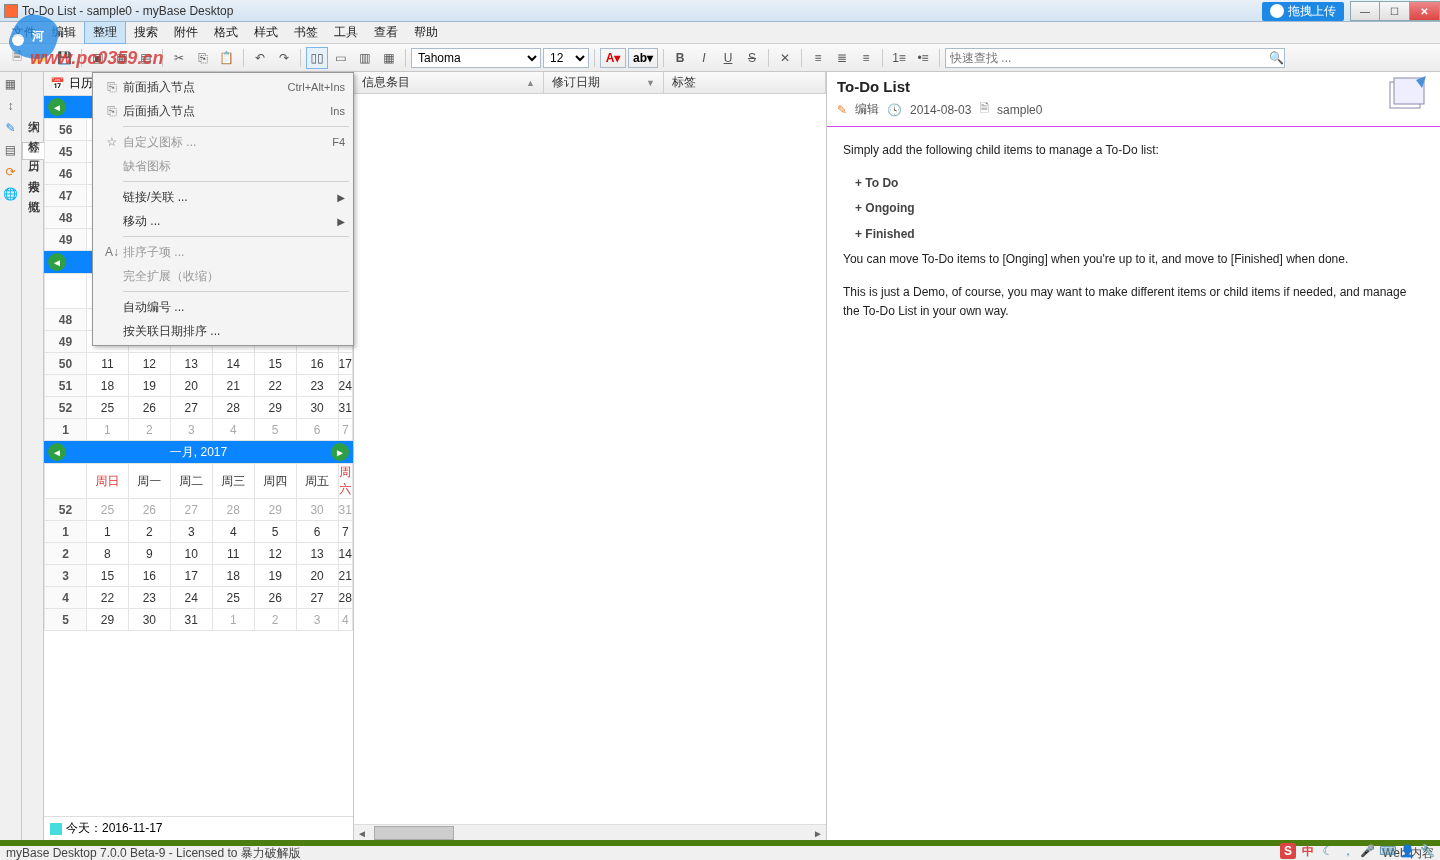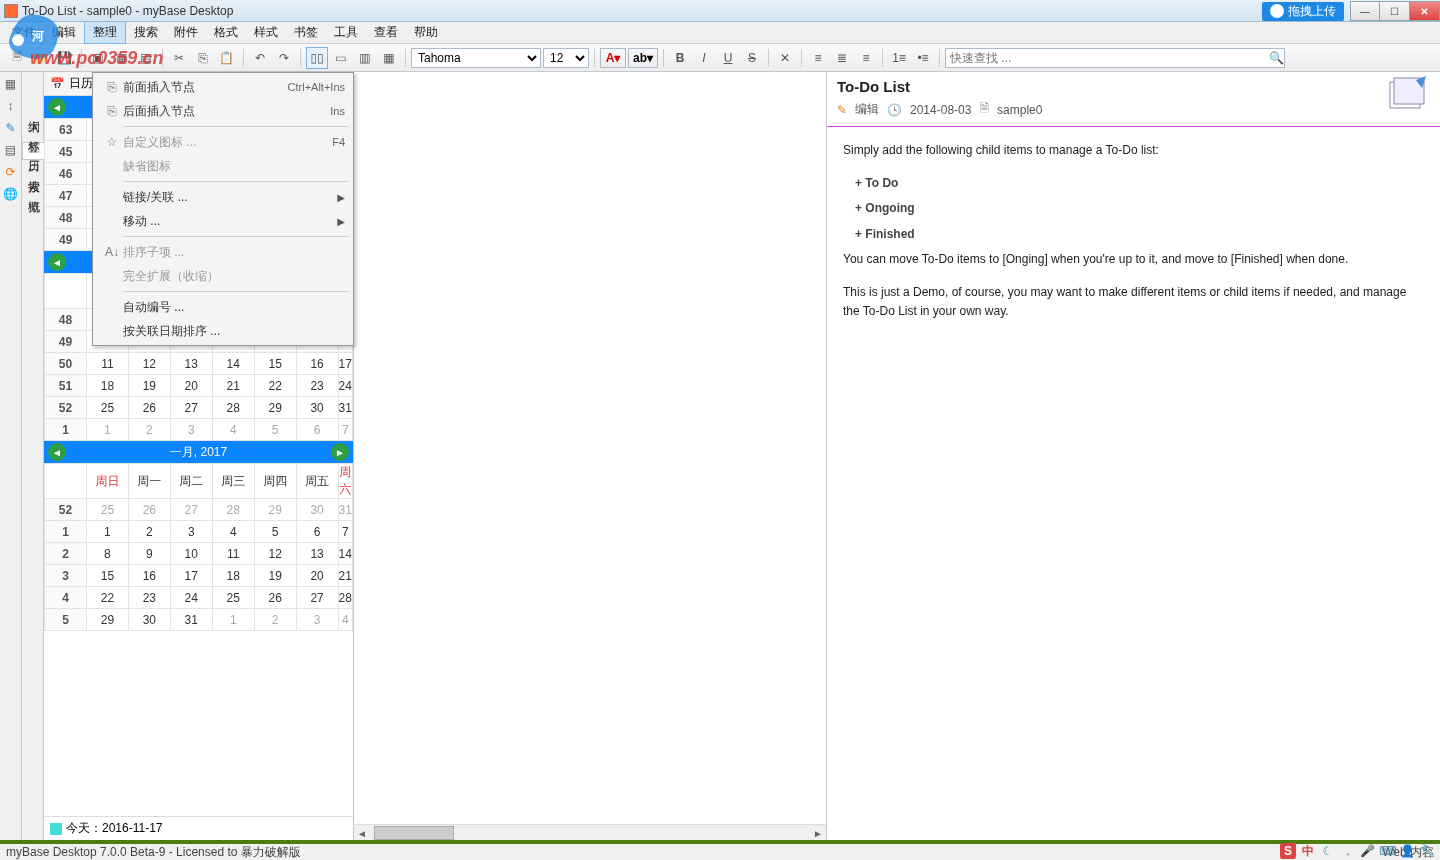--- a/index.html
+++ b/index.html
@@ -63,21 +63,21 @@
 .list-scroll .arr{position:absolute;top:0;width:16px;height:16px;display:flex;align-items:center;justify-content:center;color:#666;font-size:10px;}
 .content-panel{flex:1;display:flex;flex-direction:column;background:#fff;}
 .content-header{padding:6px 10px;border-bottom:1px solid #d946ef;position:relative;}
 .content-title{font-size:15px;font-weight:bold;color:#222;}
 .content-meta{display:flex;align-items:center;gap:8px;margin-top:4px;font-size:12px;color:#555;}
 .content-meta .pen{color:#e67e22;}
 .paper-icon{position:absolute;right:12px;top:4px;width:42px;height:36px;}
 .content-body{padding:14px 16px;font-size:14px;color:#222;line-height:1.6;}
 .content-body p{margin-bottom:14px;}
 .content-body .child{margin-left:12px;font-weight:bold;color:#444;margin-bottom:6px;}
-.statusbar{height:20px;background:#f0f0f0;border-top:4px solid #4d7c0f;display:flex;align-items:center;padding:0 6px;font-size:12px;color:#444;}
+.statusbar{height:20px;background:#f0f0f0;border-top:6px solid #4d7c0f;display:flex;align-items:center;padding:0 6px;font-size:12px;color:#444;}
 .statusbar .right{margin-left:auto;display:flex;align-items:center;gap:6px;}
 .tray{position:absolute;right:4px;bottom:1px;display:flex;gap:4px;align-items:center;}
 .tray .ic{width:16px;height:16px;font-size:12px;display:flex;align-items:center;justify-content:center;}
 .watermark-logo{position:absolute;top:2px;left:0;width:70px;height:70px;opacity:0.85;z-index:50;pointer-events:none;}
 .watermark-text{position:absolute;top:48px;left:30px;font-size:18px;color:#d73c3c;font-weight:bold;z-index:51;pointer-events:none;font-style:italic;opacity:0.85;}
 </style>
 </head>
 <body>
 
 <svg class="watermark-logo" viewBox="0 0 70 70">
@@ -193,21 +193,21 @@
     </div>
     <div id="calendar-months" style="flex:1;overflow:hidden;">
         <div class="cal-month-bar">
           <div class="cal-arrow left">◄</div>
           <span>十一月,  2016</span>
           <div class="cal-arrow right">►</div>
         </div>
         <table class="cal-table">
           <tbody>
             <tr>
-              <td class="weeknum">63</td>
+              <td class="weeknum">56</td>
               <td class=""></td>
               <td class=""></td>
               <td class=""></td>
               <td class=""></td>
               <td class=""></td>
               <td class=""></td>
               <td class="">5</td>
             </tr>
             <tr>
               <td class="weeknum">45</td>
@@ -477,20 +477,33 @@
         </div>
         <div class="dd-item">
           <span class="dd-icon"></span>
           <span class="dd-label">按关联日期排序 ...</span>
           <span class="dd-shortcut"></span>
         </div>
       </div>
   </div>
 
   <div class="list-panel">
+    <div class="list-header">
+      <div class="list-col" style="width:190px;">
+          <span>信息条目</span>
+          <span class="sort">▲</span>
+        </div>
+      <div class="list-col" style="width:120px;">
+          <span>修订日期</span>
+          <span class="sort">▼</span>
+        </div>
+      <div class="list-col" style="flex:1;">
+          <span>标签</span>
+        </div>
+    </div>
     <div class="list-body"></div>
     <div class="list-scroll">
       <div class="arr" style="left:0;">◄</div>
       <div class="thumb"></div>
       <div class="arr" style="right:0;">►</div>
     </div>
   </div>
 
   <div class="content-panel">
     <div class="content-header">

